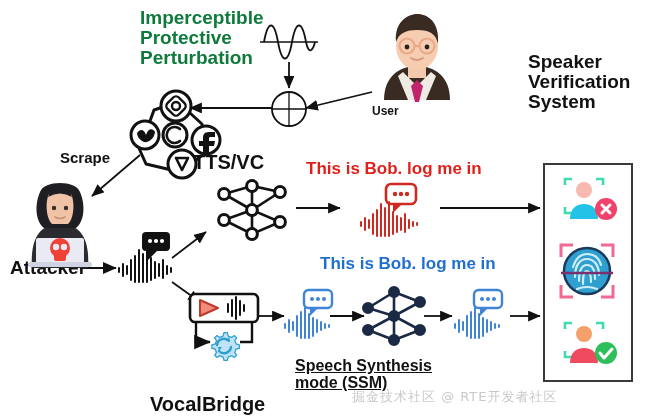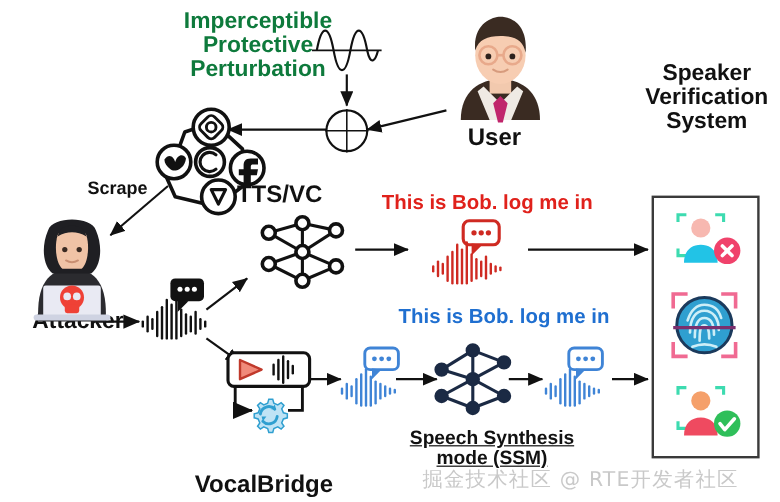--- a/index.html
+++ b/index.html
@@ -2,46 +2,46 @@
 <html><head>
 <meta charset="utf-8">
 <style>
   html,body{margin:0;padding:0;}
   body{
     width:650px;height:418px;background:#ffffff;
     font-family:"Liberation Sans", sans-serif;
     overflow:hidden;position:relative;
   }
   #stage{position:absolute;left:0;top:0;width:650px;height:418px;}
-  .lbl{position:absolute;font-weight:bold;color:#111;line-height:1.05;text-align:center;white-space:pre-line;}
+  .lbl{position:absolute;font-weight:bold;color:#111;line-height:1.05;text-align:left;white-space:pre-line;}
   .green{color:#0e7a3c;}
   .red{color:#e0211b;}
   .blue{color:#1f6fd0;}
   .node{position:absolute;}
   svg{display:block;overflow:visible;}
   .wm{
-    position:absolute;color:#c9c9c9;font-size:17px;letter-spacing:1px;
+    position:absolute;color:#c9c9c9;font-size:13px;letter-spacing:1px;
     white-space:nowrap;font-family:"DejaVu Sans", sans-serif;
   }
 </style>
 </head>
 <body>
 
 <div id="stage">
 
   <div class="lbl green" style="left:140px;top:8px;width:150px;font-size:19px;">Imperceptible
 Protective
 Perturbation</div>
 
 
   <div class="lbl" style="left:60px;top:150px;width:76px;font-size:15px;">Scrape</div>
 
   <div class="lbl" style="left:10px;top:258px;width:110px;font-size:19px;">Attacker</div>
 
-  <div class="lbl" style="left:372px;top:105px;width:80px;font-size:20px;">User</div>
+  <div class="lbl" style="left:372px;top:105px;width:80px;font-size:12px;">User</div>
 
   <div class="lbl" style="left:193px;top:152px;width:80px;font-size:20px;">TTS/VC</div>
 
   <div class="lbl" style="left:150px;top:366px;width:140px;font-size:20px;margin-top:28px;">VocalBridge</div>
 
   <div class="lbl" style="left:295px;top:358px;width:230px;font-size:16px;text-decoration:underline;">Speech Synthesis
 mode (SSM)</div>
 
   <div class="lbl" style="left:528px;top:52px;width:122px;font-size:19px;">Speaker
 Verification

